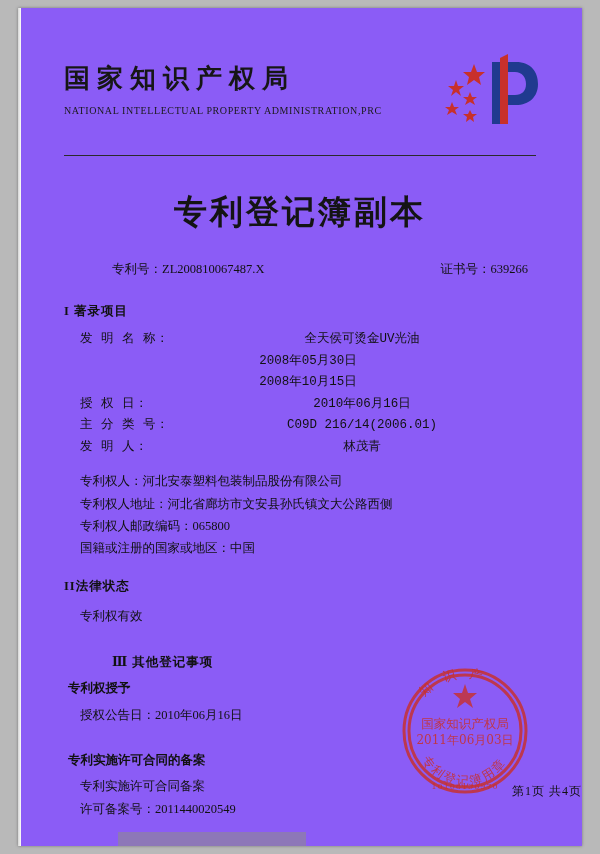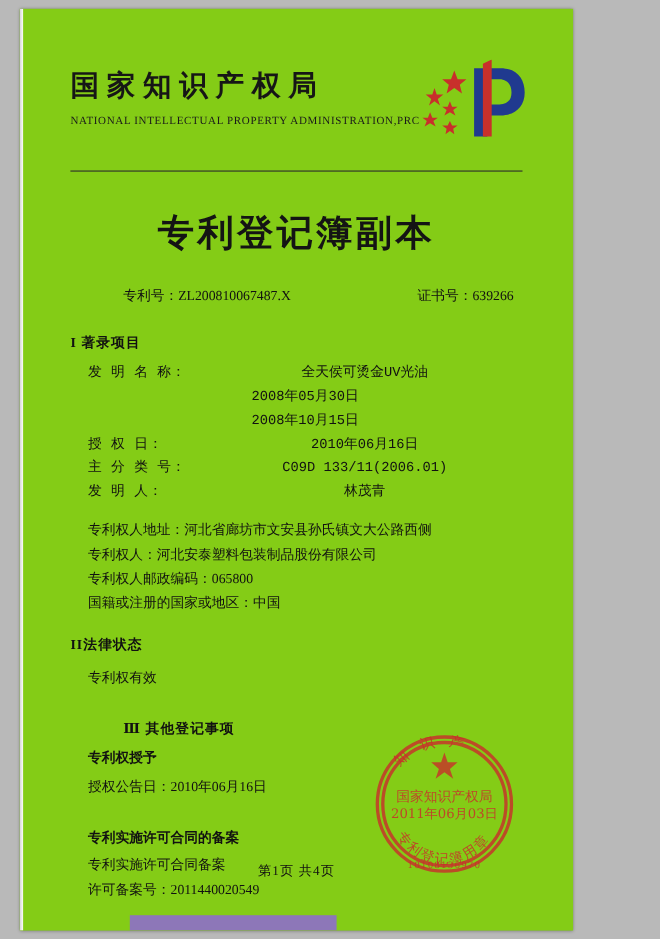--- a/index.html
+++ b/index.html
@@ -10,23 +10,23 @@
     width: 600px;
     height: 854px;
     background: #b9b9b9;
     font-family: "Liberation Serif", "DejaVu Serif", serif;
     overflow: hidden;
   }
   .page {
     position: absolute;
     left: 18px;
     top: 8px;
-    width: 503px;
+    width: 564px;
     height: 838px;
-    background: #84cc16;
+    background: #8b5cf6;
     box-shadow: 0 0 3px rgba(0,0,0,0.35);
     overflow: hidden;
   }
   
   .header {
     position: relative;
     margin: 56px 46px 0 46px;
     height: 86px;
   }
   .org-cn {
@@ -104,33 +104,34 @@
     flex: 0 0 108px;
     letter-spacing: 0.5px;
   }
   .kv .v { flex: 1 1 auto; text-align: center; }
   .plain {
     margin-left: 16px;
     line-height: 1.78;
   }
   .block-gap { height: 12px; }
   .sub-head {
-    margin-left: 16px;
+    margin-left: 4px;
     font-weight: bold;
     margin-top: 16px;
     margin-bottom: 4px;
+    font-family: Liberation Mono, monospace;
   }
   .sub-head-tight { margin-top: 6px; }
   
   .footer {
     position: absolute;
     bottom: 46px;
     left: 0;
     right: 0;
-    text-align: center;
+    text-align: right;
     font-size: 12px;
     color: #111;
     letter-spacing: 1px;
   }
   
   .seal {
     position: absolute;
     right: 44px;
     bottom: 42px;
     width: 146px;
@@ -197,31 +198,31 @@
     </div>
     <div class="kv">
       <div class="v">2008年10月15日</div>
     </div>
     <div class="kv">
       <div class="k">授 权 日：</div>
       <div class="v">2010年06月16日</div>
     </div>
     <div class="kv">
       <div class="k">主 分 类 号：</div>
-      <div class="v">C09D 133/11(2006.01)</div>
+      <div class="v">C09D 216/14(2006.01)</div>
     </div>
     <div class="kv">
       <div class="k">发 明 人：</div>
       <div class="v">林茂青</div>
     </div>
 
     <div class="block-gap"></div>
 
+    <div class="plain">专利权人：河北安泰塑料包装制品股份有限公司</div>
     <div class="plain">专利权人地址：河北省廊坊市文安县孙氏镇文大公路西侧</div>
-    <div class="plain">专利权人：河北安泰塑料包装制品股份有限公司</div>
     <div class="plain">专利权人邮政编码：065800</div>
     <div class="plain">国籍或注册的国家或地区：中国</div>
 
     <div class="sec-head">II法律状态</div>
     <div class="plain">专利权有效</div>
 
     <div class="sec-head" style="margin-top:26px;margin-left:48px;">Ⅲ 其他登记事项</div>
 
     <div class="sub-head sub-head-tight">专利权授予</div>
     <div class="plain">授权公告日：2010年06月16日</div>

